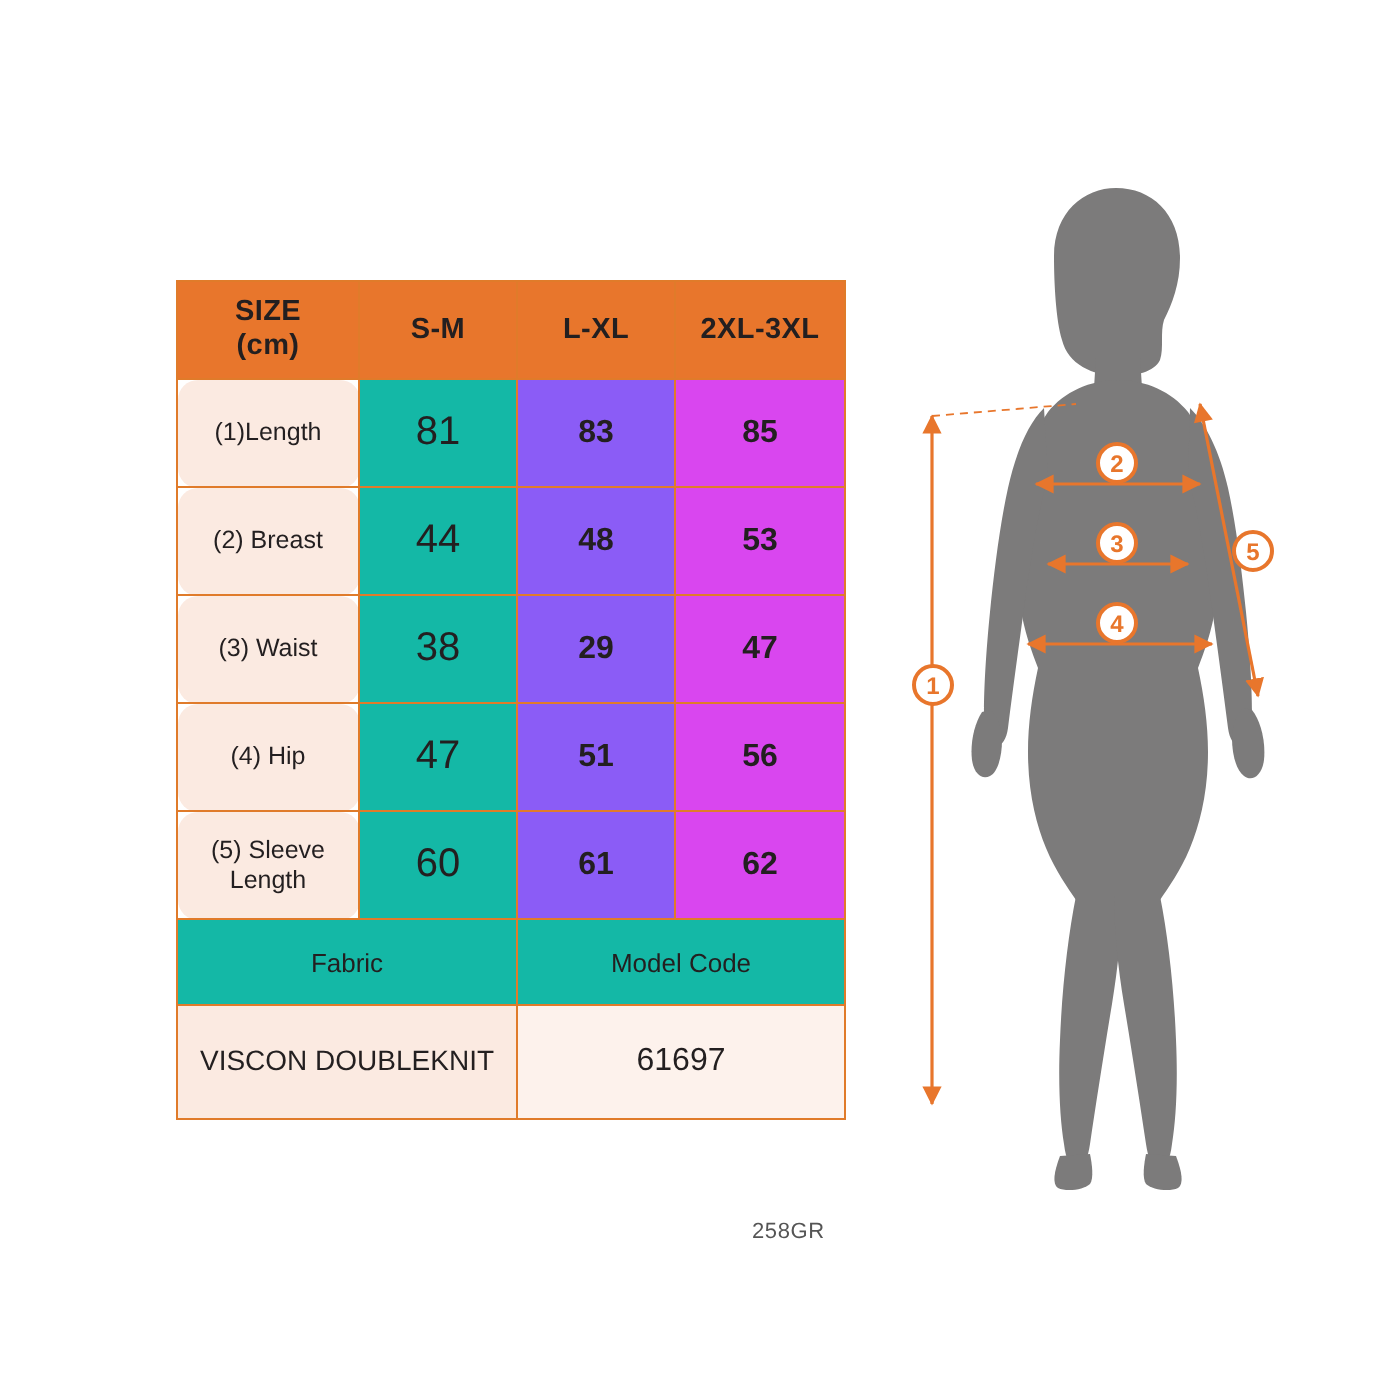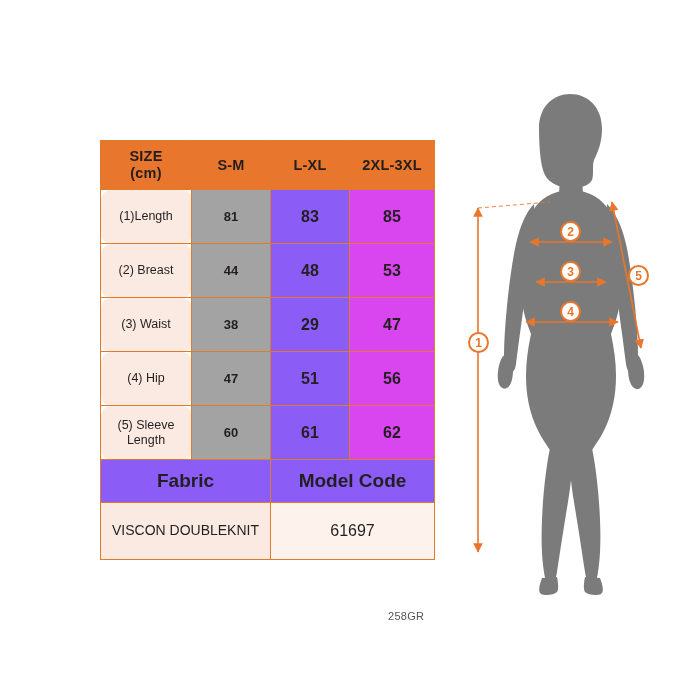--- a/index.html
+++ b/index.html
@@ -10,21 +10,21 @@
   body {
     width: 700px;
     height: 700px;
     font-family: "Liberation Sans", sans-serif;
     position: relative;
     overflow: hidden;
   }
 
   #stage {
     position: absolute;
-    left: 16px; top: 0;
+    left: 4px; top: 0;
     width: 666px;
     height: 700px;
   }
 
   
   #size-table {
     position: absolute;
     left: 84px;
     top: 140px;
     width: 330px;
@@ -57,40 +57,40 @@
   .row-label {
     background: #fbeae1;
     font-size: 12.5px;
     height: 53px;
     padding: 0 6px;
     line-height: 1.2;
     color: #231f20;
     border-radius: 10px;
   }
   .val-a {
-    background: #a3a3a3;
-    font-size: 13px;
-    font-weight: bold;
+    background: #14b8a6;
+    font-size: 20px;
+    font-weight: normal;
   }
   .val-b {
     background: #8b5cf6;
     font-size: 16px;
     font-weight: bold;
   }
   .val-c {
     background: #d946ef;
     font-size: 16px;
     font-weight: bold;
   }
 
   .foot-hdr {
-    background: #8b5cf6;
+    background: #14b8a6;
     color: #ffffff;
-    font-weight: bold;
-    font-size: 19px;
+    font-weight: normal;
+    font-size: 13px;
     height: 42px;
   }
   .foot-val {
     background: #fbeae1;
     font-size: 14px;
     height: 56px;
     line-height: 1.25;
   }
   .foot-val.code {
     background: #fdf2ec;

